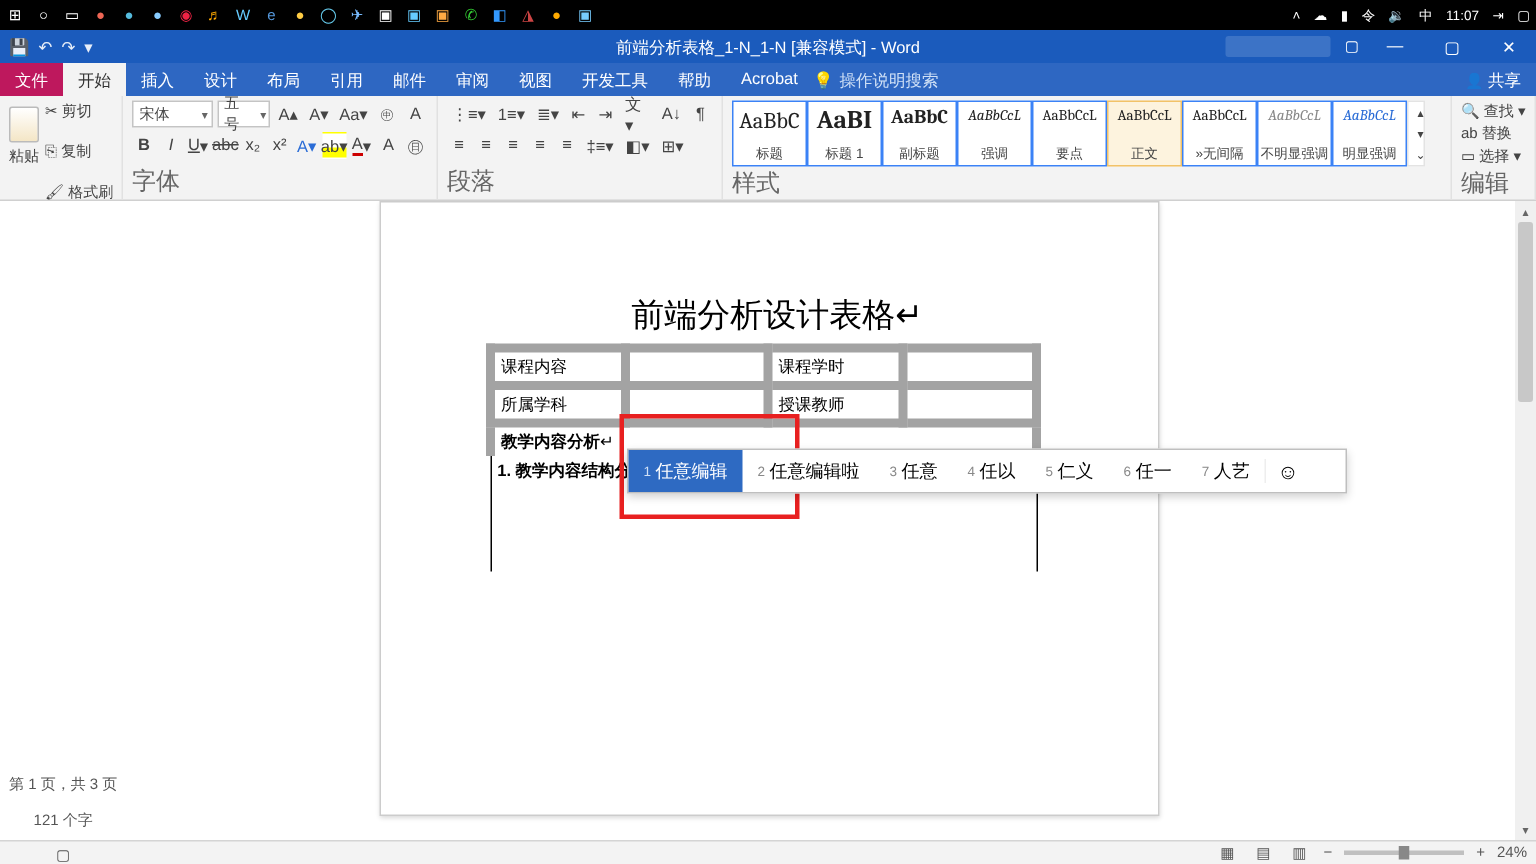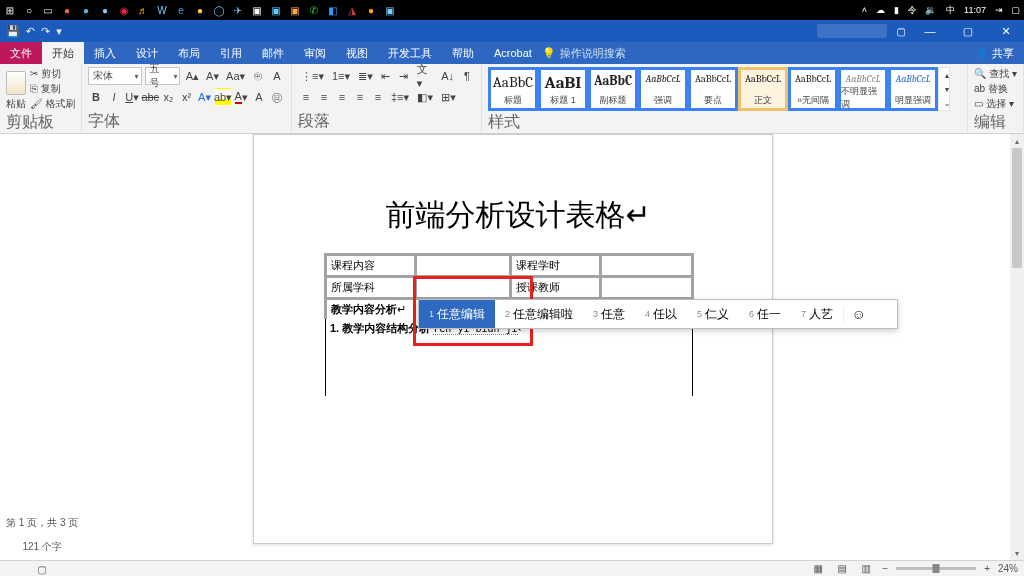--- a/index.html
+++ b/index.html
@@ -23,47 +23,47 @@
 .ribbon-tab.active { background: #f3f3f3; color: #333; }
 .ribbon-right { margin-left: auto; display: flex; align-items: center; padding: 0 10px; gap: 6px; }
 .tellme { display: flex; align-items: center; gap: 4px; color: #cfe0f6; }
 
 .ribbon-body { height: 70px; background: #f3f3f3; border-bottom: 1px solid #d0d0d0; display: flex; font-size: 10px; color: #444; }
 .rgroup { border-right: 1px solid #e1e1e1; display: flex; flex-direction: column; justify-content: space-between; padding: 3px 6px 1px; }
 .rgroup-label { text-align: left; color: #666; font-size: 16px; padding-top: 1px; }
 .clipboard-row { display: flex; gap: 4px; }
 .paste-big { width: 30px; height: 44px; display: flex; flex-direction: column; align-items: flex-end; justify-content: flex-end; font-size: 10px; gap: 2px; }
 .paste-icon { width: 20px; height: 24px; border: 1px solid #bbb; background: linear-gradient(#fff,#f4e6c6); border-radius: 2px; }
-.clip-col { display: flex; flex-direction: column; gap: 1px; font-size: 10px; }
+.clip-col { display: flex; flex-direction: column; gap: 13px; font-size: 10px; }
 .clip-col span { white-space: nowrap; }
 
 .font-top { display: flex; gap: 3px; align-items: center; margin-bottom: 3px; }
 .sel { background: #fff; border: 1px solid #c4c4c4; height: 18px; display: inline-flex; align-items: center; padding: 0 14px 0 4px; font-size: 10px; position: relative; }
 .sel::after { content: "▾"; position: absolute; right: 2px; font-size: 8px; color: #666; }
 .btnrow { display: flex; gap: 2px; }
 .ibtn { min-width: 16px; height: 18px; display: inline-flex; align-items: center; justify-content: center; font-size: 11px; border: 1px solid transparent; padding: 0 2px; }
 
 .styles-gallery { display: flex; gap: 0; }
-.style-item { width: 50px; height: 44px; border: 3px solid #3b82f6; background: #fff; display: flex; flex-direction: column; align-items: center; justify-content: space-between; padding: 3px 0 1px; }
+.style-item { width: 50px; height: 44px; border: 1px solid #3b82f6; background: #fff; display: flex; flex-direction: column; align-items: center; justify-content: space-between; padding: 3px 0 1px; }
 .style-item.sel-item { border-color: #f2c268; background: #fdf3de; }
 .style-preview { font-family: Cambria, serif; font-size: 13px; color: #222; }
 .style-name { font-size: 9px; color: #444; }
 
 .edit-col { display: flex; flex-direction: column; gap: 1px; font-size: 10px; }
 .edit-col span { white-space: nowrap; }
 
 .doc-area { position: absolute; top: 134px; bottom: 16px; left: 0; right: 0; background: #fff; overflow: hidden; }
 .vscroll { position: absolute; right: 0; top: 0; bottom: 0; width: 14px; background: #f0f0f0; }
 .vscroll-btn { height: 14px; display: flex; align-items: center; justify-content: center; font-size: 8px; color: #666; }
 .vscroll-thumb { position: absolute; top: 14px; height: 120px; left: 2px; right: 2px; background: #c8c8c8; border-radius: 2px; }
 
 .page { position: absolute; left: 253px; top: 0; width: 520px; height: 410px; background: #fff; border: 1px solid #ccc; box-shadow: 0 1px 3px rgba(0,0,0,.15); padding: 60px 60px 20px 70px; }
-.doc-title { text-align: center; font-family: "SimSun", serif; font-size: 30px; margin-bottom: 17px; }
+.doc-title { text-align: center; font-family: "SimSun", serif; font-size: 22px; margin-bottom: 4px; }
 .doc-table { width: 370px; border-collapse: collapse; font-size: 11px; font-family: "SimSun", serif; }
-.doc-table td { border: 3px solid #a3a3a3; padding: 2px 4px; height: 16px; }
+.doc-table td { border: 6px solid #a3a3a3; padding: 2px 4px; height: 16px; }
 .nob td { border: none; }
 .section-head { font-family: "SimSun", serif; font-size: 11px; font-weight: bold; margin-top: 4px; }
 .pinyin { font-family: monospace; font-size: 10px; border-bottom: 1px dotted #888; }
 
 .red-box { position: absolute; border: 3px solid #e82020; pointer-events: none; }
 
 .ime-bar { position: absolute; height: 30px; background: #fff; border: 1px solid #bfbfbf; box-shadow: 0 2px 6px rgba(0,0,0,.2); display: flex; align-items: center; font-size: 12px; font-family: "SimSun", serif; }
 .ime-cand { padding: 0 10px; height: 100%; display: flex; align-items: center; gap: 3px; white-space: nowrap; }
 .ime-cand.active { background: #2e6ac2; color: #fff; }
 .ime-num { font-size: 9px; color: #888; }
@@ -117,20 +117,21 @@
   </div>
 </div>
 
 <div class="titlebar">
   <div class="titlebar-left">
     <span>💾</span>
     <span>↶</span>
     <span>↷</span>
     <span>▾</span>
   </div>
+  <div class="titlebar-center">前端分析表格_1-N_1-N [兼容模式] - Word</div>
   <div class="titlebar-right">
     <span style="width:70px;height:14px;background:rgba(255,255,255,.15);border-radius:2px"></span>
     <span>▢</span>
     <span class="winbtn">—</span>
     <span class="winbtn">▢</span>
     <span class="winbtn">✕</span>
   </div>
 </div>
 
 <div class="ribbon-tabs">

